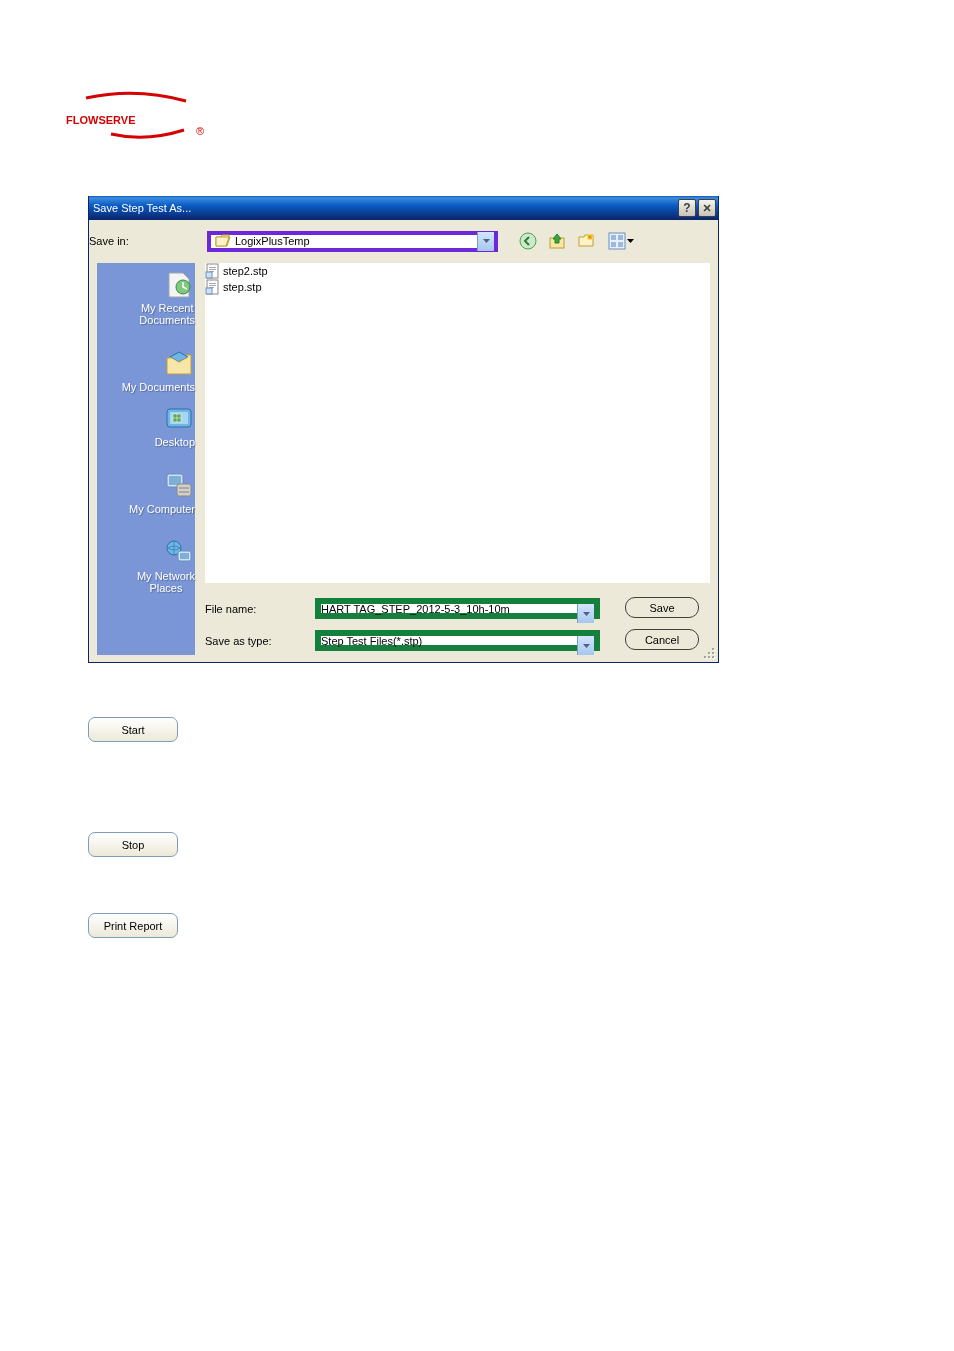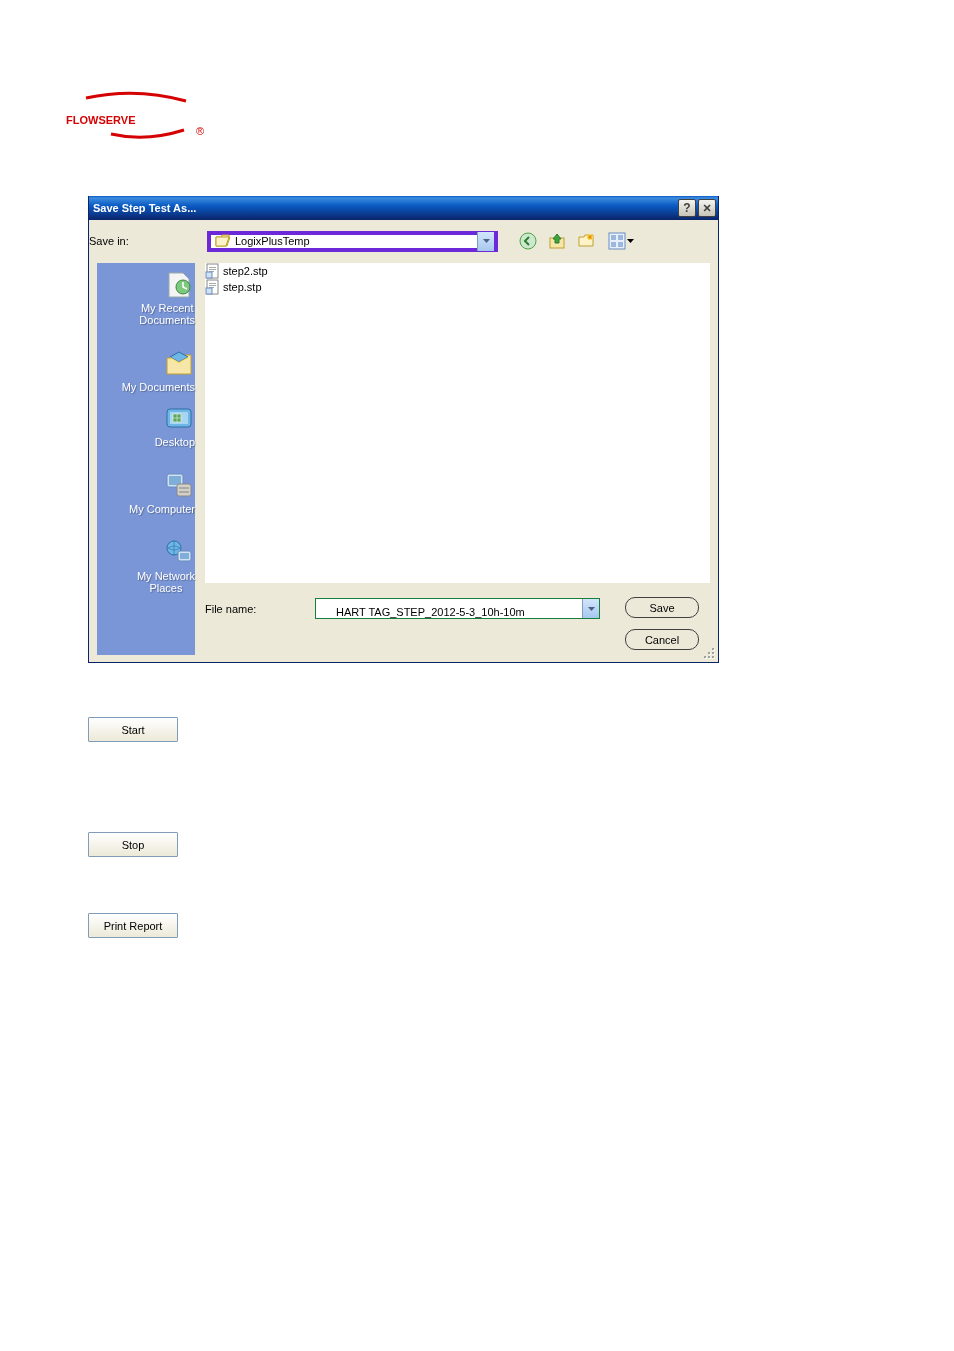--- a/index.html
+++ b/index.html
@@ -7,21 +7,21 @@
 .page{width:954px;height:1104px;position:relative;background:#fff;margin:0 auto}
 
 
 .logo{position:absolute;left:66px;top:90px}
 .logo svg{width:140px;height:55px}
 .logo-curve{stroke:#d40202;stroke-width:3;fill:none}
 
 
 .dialog{position:absolute;left:88px;top:196px;width:631px;background:#ece9d8;border:1px solid #0a246a;border-top:none}
 .titlebar{height:24px;background:linear-gradient(to bottom,#0a5bc4,#3c8cde 8%,#0a5bc4 40%,#0a246a 100%);display:flex;align-items:center;padding-left:4px}
-.titlebar-text{color:#fff;font-weight:700;flex:1}
+.titlebar-text{color:#fff;font-weight:400;flex:1}
 .tb-btn{width:18px;height:18px;margin-right:2px;background:linear-gradient(to bottom,#f4f3ee,#c7c5b8);border:1px solid #404040;border-radius:2px;display:flex;align-items:center;justify-content:center;font-family:Arial;font-size:12px;font-weight:bold;color:#404040;cursor:pointer}
 .tb-btn.close{font-family:Arial;font-size:11px}
 
 .dlg-body{position:relative;height:442px}
 
 
 .save-in-row{position:absolute;left:0;top:10px;width:100%;display:flex;align-items:center}
 .save-in-label{width:112px;color:#000}
 .folder-combo{margin-left:6px;width:291px;height:21px;background:#fff;border:4px solid #6d28d9;display:flex;align-items:center;position:relative}
 .folder-combo .folder-ico{width:16px;height:14px;margin:0 4px}
@@ -43,31 +43,31 @@
 .file-list{position:absolute;left:116px;top:43px;width:505px;height:320px;background:#fff}
 .file-item{display:flex;align-items:center;height:16px;padding-left:0;cursor:pointer}
 .file-item .f-ico{width:16px;height:16px;display:flex;align-items:center;justify-content:center}
 .file-item .f-name{color:#000;margin-left:2px}
 
 
 .field-row{position:absolute;left:116px;display:flex;align-items:center}
 .field-row.r1{top:378px}
 .field-row.r2{top:410px}
 .field-label{width:110px;color:#000}
-.field-input{width:285px;height:21px;border:1px solid #15803d;background:#fff;padding:0 20px;color:#000;display:flex;align-items:flex-end;position:relative}
+.field-input{width:285px;height:21px;border:6px solid #15803d;background:#fff;padding:0 0;color:#000;display:flex;align-items:center;position:relative}
 .field-input.combo .combo-arrow{position:absolute;right:0;top:0;height:19px}
 
 .dlg-btn{position:absolute;right:19px;width:74px;height:21px;background:#ece9d8;border:1px solid #404040;border-radius:10px;display:flex;align-items:center;justify-content:center;color:#000;cursor:pointer}
 .dlg-btn.save-btn{top:377px}
 .dlg-btn.cancel-btn{top:409px}
 
 .resize-grip{position:absolute;right:2px;bottom:2px;width:12px;height:12px}
 
 
-.std-btn{position:absolute;width:90px;height:25px;background:linear-gradient(to bottom,#fff,#ece9d8);border:1px solid #7f9db9;border-radius:1px;display:flex;align-items:center;justify-content:center;color:#000;cursor:pointer}
+.std-btn{position:absolute;width:90px;height:25px;background:linear-gradient(to bottom,#fff,#ece9d8);border:1px solid #7f9db9;border-radius:7px;display:flex;align-items:center;justify-content:center;color:#000;cursor:pointer}
 .std-btn.start{left:88px;top:717px}
 .std-btn.stop{left:88px;top:832px}
 .std-btn.print{left:88px;top:913px}
 </style>
 </head>
 <body>
 
 <div class="page">
 
   <div class="logo">
@@ -228,20 +228,31 @@
         <div class="field-input combo">
           <span>HART TAG_STEP_2012-5-3_10h-10m</span>
           <div class="combo-arrow">
             <svg viewBox="0 0 7 4">
                 <path d="M0 0 L7 0 L3.5 4 Z" fill="#4d6185"></path>
               </svg>
           </div>
         </div>
       </div>
 
+      <div class="field-row r2">
+        <div class="field-label">Save as type:</div>
+        <div class="field-input combo">
+          <span>Step Test Files(*.stp)</span>
+          <div class="combo-arrow">
+            <svg viewBox="0 0 7 4">
+                <path d="M0 0 L7 0 L3.5 4 Z" fill="#4d6185"></path>
+              </svg>
+          </div>
+        </div>
+      </div>
 
       <div class="dlg-btn save-btn">
         <span>Save</span>
       </div>
       <div class="dlg-btn cancel-btn">
         <span>Cancel</span>
       </div>
 
       <div class="resize-grip">
         <svg width="12" height="12" viewBox="0 0 12 12">

